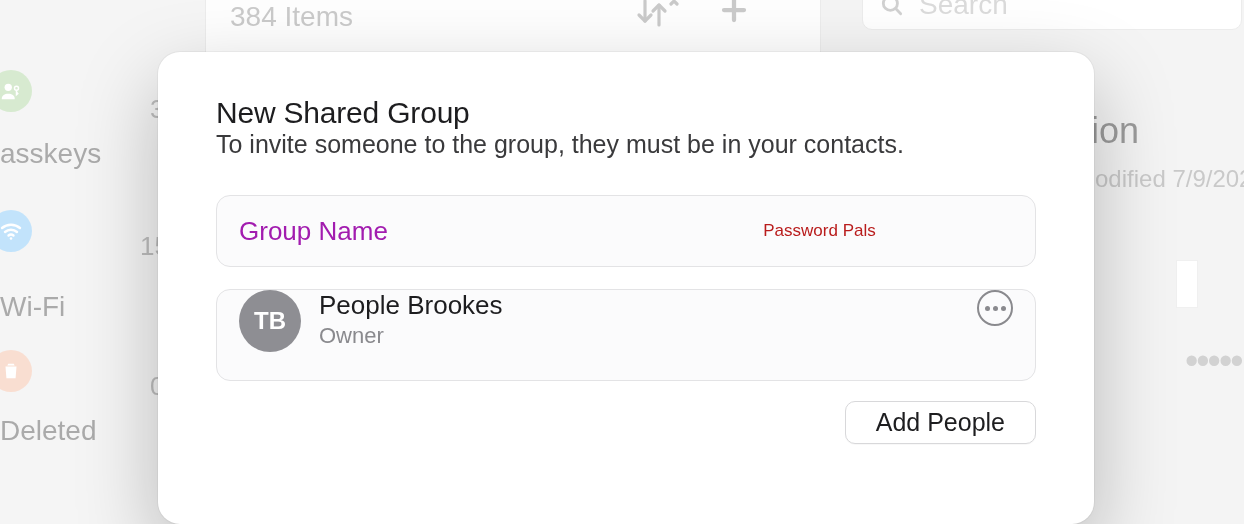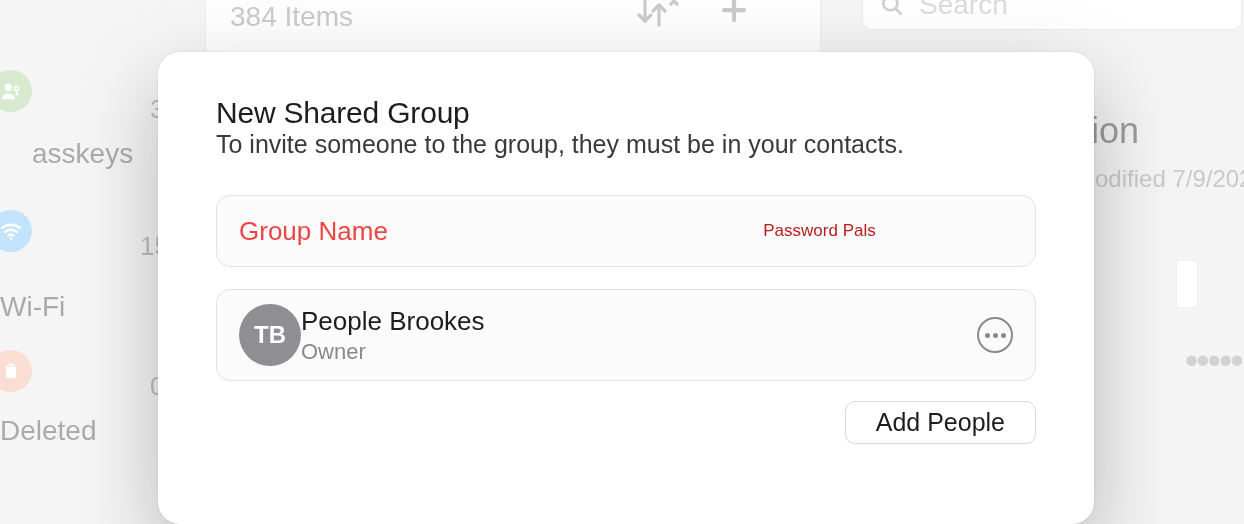--- a/index.html
+++ b/index.html
@@ -172,41 +172,41 @@
       border: 1px solid #e3e3e5;
       border-radius: 14px;
       background: #fbfbfc;
       display: flex;
       align-items: center;
       justify-content: space-between;
       padding: 0 22px;
     }
     .field-row .field-label {
       font-size: 26px;
-      color: #ef4444;
+      color: #a21caf;
     }
     .field-row .field-value {
       font-size: 17px;
       color: #b91c1c;
       text-align: center;
       border: none;
       background: transparent;
       outline: none;
       width:50%;
     }
 
     .member-row {
       margin-top: 22px;
       height: 92px;
       border: 1px solid #e3e3e5;
       border-radius: 14px;
       background: #fbfbfc;
       display: flex;
-      align-items: center;
       padding: 0 22px;
+      gap: 18px;
     }
     .avatar {
       width: 62px;
       height: 62px;
       border-radius: 50%;
       background: #8e8e93;
       color: #fff;
       display: flex;
       align-items: center;
       justify-content: center;
@@ -272,21 +272,21 @@
     <div class="row row-passkeys">
       <div class="circle-icon">
         <svg width="22" height="22" viewBox="0 0 24 24" fill="#fff">
             <circle cx="9" cy="8" r="4"></circle>
             <path d="M2 20c0-3 3-5 7-5s7 2 7 5v1H2z"></path>
             <circle cx="18" cy="9" r="2.2" fill="none" stroke="#fff" stroke-width="1.6"></circle>
             <path d="M18 11v5l1.4-1.2L18 13" stroke="#fff" stroke-width="1.6" fill="none"></path>
           </svg>
       </div>
     </div>
-    <div style="position:absolute; left:0; top:138px; font-size:28px; color:#444;padding-left:32px;">asskeys</div>
+    <div style="position:absolute; left:0; top:138px; font-size:28px; color:#444;">asskeys</div>
     <div class="count" style="top:94px; left:150px;">3</div>
 
     <div class="row row-wifi">
       <div class="circle-icon">
         <svg width="24" height="24" viewBox="0 0 24 24" fill="none" stroke="#fff" stroke-width="2.4" stroke-linecap="round">
             <path d="M3 9a14 14 0 0 1 18 0"></path>
             <path d="M6 13a9 9 0 0 1 12 0"></path>
             <path d="M9.5 16.5a4 4 0 0 1 5 0"></path>
             <circle cx="12" cy="19.5" r="1.3" fill="#fff" stroke="none"></circle>
           </svg>

